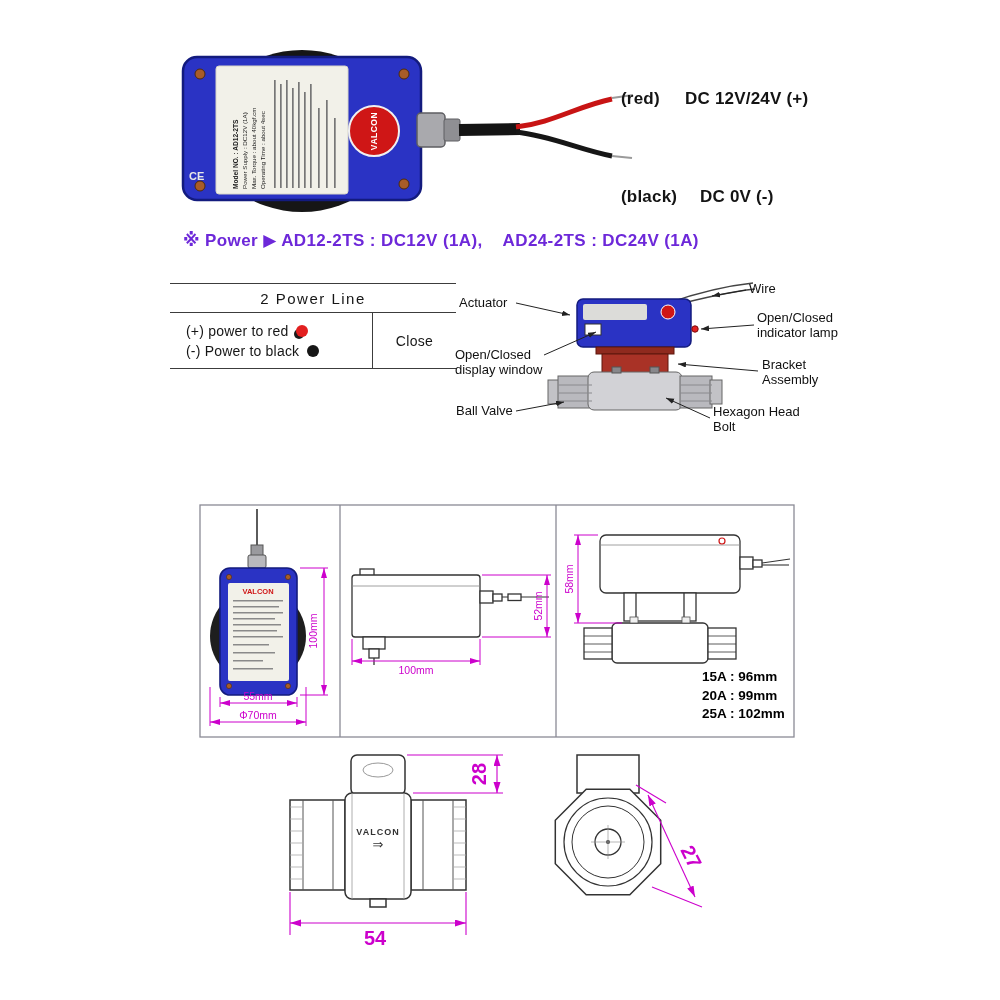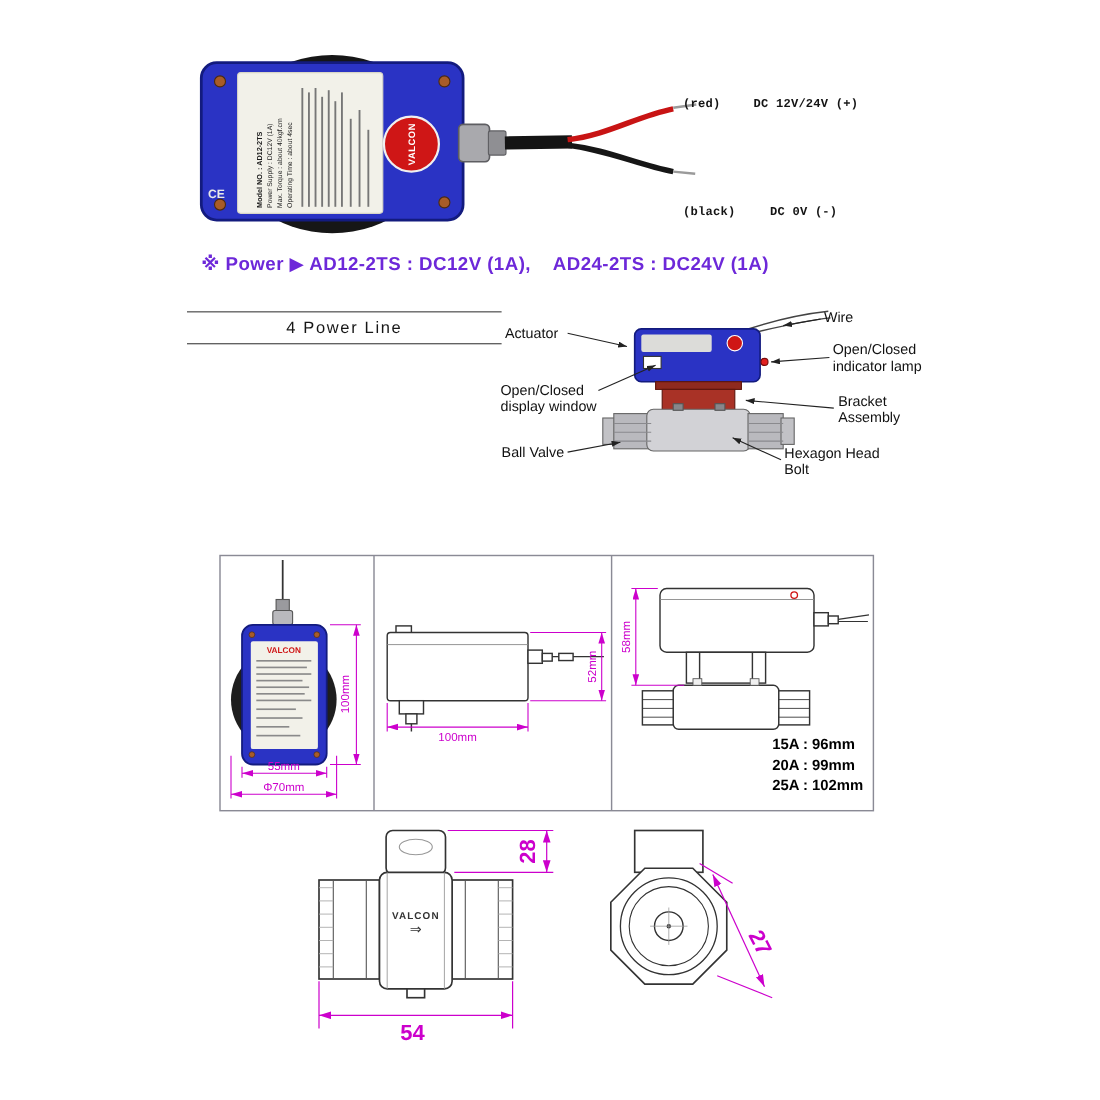--- a/index.html
+++ b/index.html
@@ -4,22 +4,22 @@
 <style>
   * { margin:0; padding:0; box-sizing:border-box; }
   html,body { background:#fff; }
   .canvas {
     position:relative; width:1000px; height:1000px; background:#fff;
     font-family:"Liberation Sans","DejaVu Sans",sans-serif; color:#111; overflow:hidden;
   }
   .abs { position:absolute; }
   svg text { font-family:"Liberation Sans","DejaVu Sans",sans-serif; }
 
-  .wire-label { position:absolute; display:flex; font-size:11px; font-weight:700;
-                letter-spacing:0.2px; white-space:pre; color:#141414;font-family:Liberation Mono, monospace; }
+  .wire-label { position:absolute; display:flex; font-size:17px; font-weight:700;
+                letter-spacing:0.2px; white-space:pre; color:#141414; }
   .wire-label .wl { display:inline-block; }
 
   .power-note { position:absolute; left:183px; top:230px; font-size:17px; font-weight:700;
                 letter-spacing:0.4px; white-space:pre; color:#6d28d9; }
 
   .ptable { position:absolute; left:170px; top:283px; width:286px; font-size:14px; color:#161616; }
   .ptable-title { height:30px; line-height:30px; text-align:center; font-size:15px;
                   letter-spacing:1.5px; border-top:1.5px solid #3c3c3c; border-bottom:1.5px solid #3c3c3c; }
   .ptable-row { display:flex; height:56px; border-bottom:1.5px solid #3c3c3c; }
   .ptable-left { flex:1; display:flex; flex-direction:column; justify-content:center; gap:4px; padding-left:16px; }
@@ -85,21 +85,34 @@
     <span>DC 12V/24V (+)</span>
   </div>
   <div class="wire-label" style="left:621px; top:147px;margin-top:40px;">
     <span class="wl" style="width:79px;">(black)</span>
     <span>DC 0V (-)</span>
   </div>
 
   <div class="power-note">※ Power ▶ AD12-2TS : DC12V (1A),    AD24-2TS : DC24V (1A)</div>
 
   <div class="ptable">
-    <div class="ptable-title">4 Power Line</div>
+    <div class="ptable-title">2 Power Line</div>
+    <div class="ptable-row">
+      <div class="ptable-left">
+        <div class="pline">
+          <span>(+) power to red</span>
+          <span class="dot dot-red"></span>
+        </div>
+        <div class="pline">
+          <span>(-) Power to black</span>
+          <span class="dot dot-black"></span>
+        </div>
+      </div>
+      <div class="ptable-right">Close</div>
+    </div>
   </div>
 
   <svg class="abs" style="left:0; top:272px;" width="1000" height="186" viewBox="0 0 1000 186">
     <defs>
       <marker id="arrCall" markerWidth="9" markerHeight="7" refX="8" refY="2.8" orient="auto" markerUnits="userSpaceOnUse">
         <path d="M0,0 L8,2.8 L0,5.6 Z" fill="#222"></path>
       </marker>
     </defs>
     <g stroke="#444" stroke-width="1.3" fill="none">
       <path d="M668,31 C700,20 725,14 753,11"></path>

